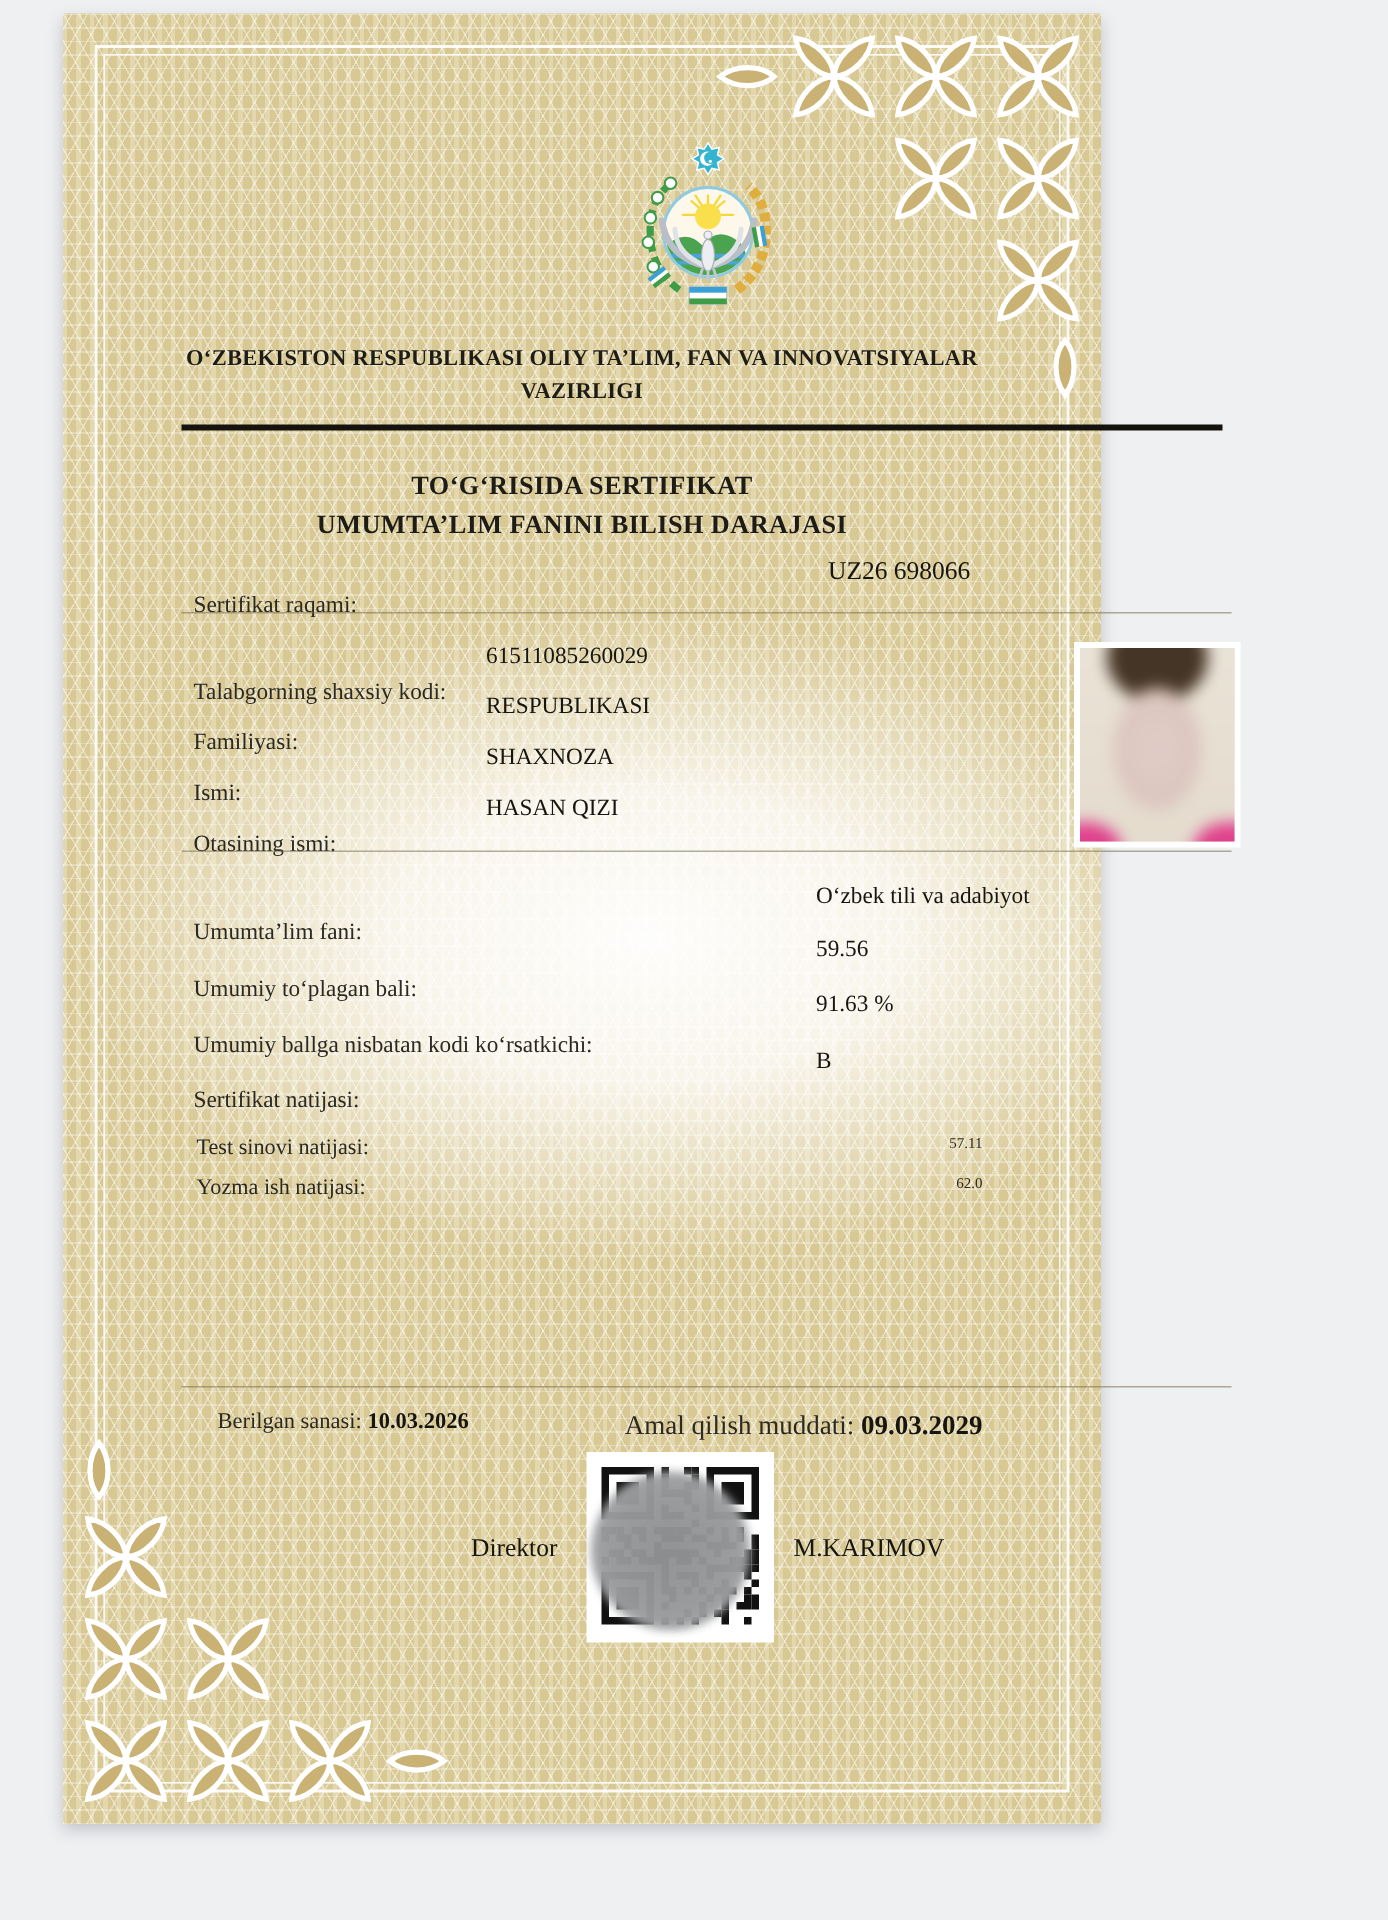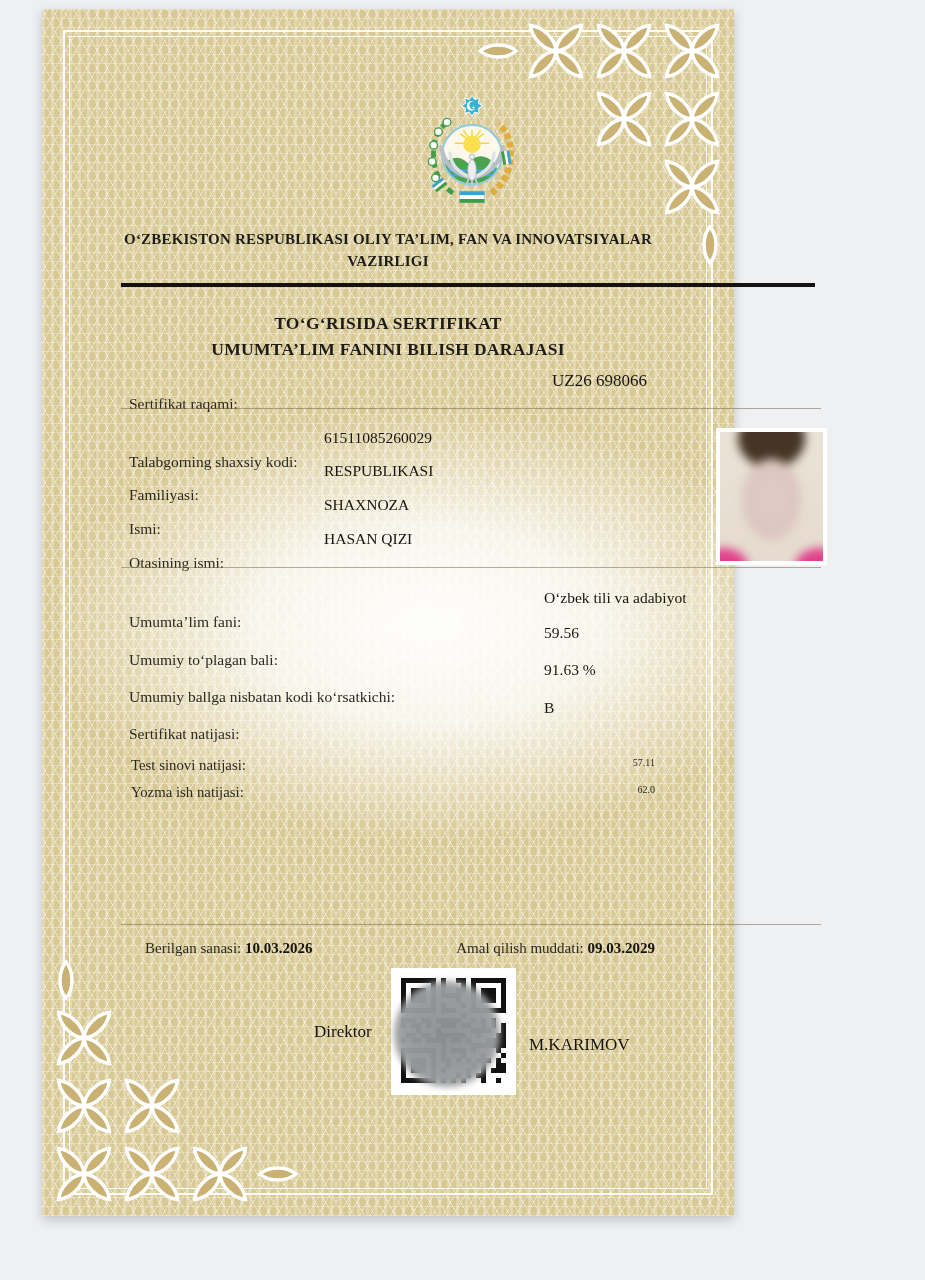--- a/index.html
+++ b/index.html
@@ -38,21 +38,21 @@
   .ttl{
     position:absolute;left:60px;right:60px;top:301px;text-align:center;
     font-weight:bold;font-size:17.5px;line-height:26px;color:#1e1c17;letter-spacing:.3px;
   }
   .lbl{position:absolute;font-size:15.5px;color:#2b2922;white-space:nowrap;margin-top:23px;}
   .val{position:absolute;font-size:15.5px;font-weight:normal;color:#17150f;white-space:nowrap;}
   .hr{position:absolute;left:79px;width:700px;height:0;border-top:1px solid rgba(120,108,80,.55);}
   .res-lbl{position:absolute;left:89px;font-size:14.8px;color:#2b2922;}
   .res-val{position:absolute;right:79px;font-size:10px;color:#2b2922;text-align:right;}
   .date-left{position:absolute;left:87px;top:931px;font-size:15px;color:#2b2922;margin-left:16px;}
-  .date-right{position:absolute;right:79px;top:931px;font-size:15px;color:#2b2922;text-align:right;padding-left:40px;}
+  .date-right{position:absolute;right:79px;top:931px;font-size:18px;color:#2b2922;text-align:right;padding-left:40px;}
   .date-left b,.date-right b{color:#17150f;}
   .photo{
     position:absolute;left:674px;top:419px;width:111px;height:137px;
     background:#fff;padding:4px;box-sizing:border-box;
   }
   .photo-clip{position:relative;width:100%;height:100%;overflow:hidden;background:#e9e2d8;}
   .photo-blur{
     position:absolute;inset:-12px;filter:blur(5px);
     background:
       radial-gradient(42px 58px at 50% 52%, #e0ccc6 0%, #dcc6bf 68%, rgba(220,198,191,0) 72%),
@@ -63,21 +63,21 @@
   }
   .qr{position:absolute;left:349px;top:959px;width:125px;height:127px;background:#fff;}
   .qr svg{position:absolute;left:0;top:0;}
   .stamp-blur{
     position:absolute;left:352px;top:972px;width:106px;height:106px;border-radius:50%;
     background:radial-gradient(circle,#8e9092 0%,#97999b 55%,#a3a4a5 75%);
     filter:blur(3px);opacity:.97;
   }
   .sig{position:absolute;top:1013px;font-size:17px;font-weight:normal;color:#17150f;}
   .sig-dir{left:272px;}
-  .sig-name{left:487px;margin-top:13px;}
+  .sig-name{left:487px;}
 </style>
 </head>
 <body>
 
 <svg width="0" height="0" style="position:absolute" aria-hidden="true">
   <defs>
     <g id="flower" stroke="#ffffff" stroke-width="3.5" fill="#c9b273">
       <path d="M0 0 C8 -9 8 -26 0 -36 C-8 -26 -8 -9 0 0Z" transform="rotate(45)"></path>
       <path d="M0 0 C8 -9 8 -26 0 -36 C-8 -26 -8 -9 0 0Z" transform="rotate(135)"></path>
       <path d="M0 0 C8 -9 8 -26 0 -36 C-8 -26 -8 -9 0 0Z" transform="rotate(225)"></path>

